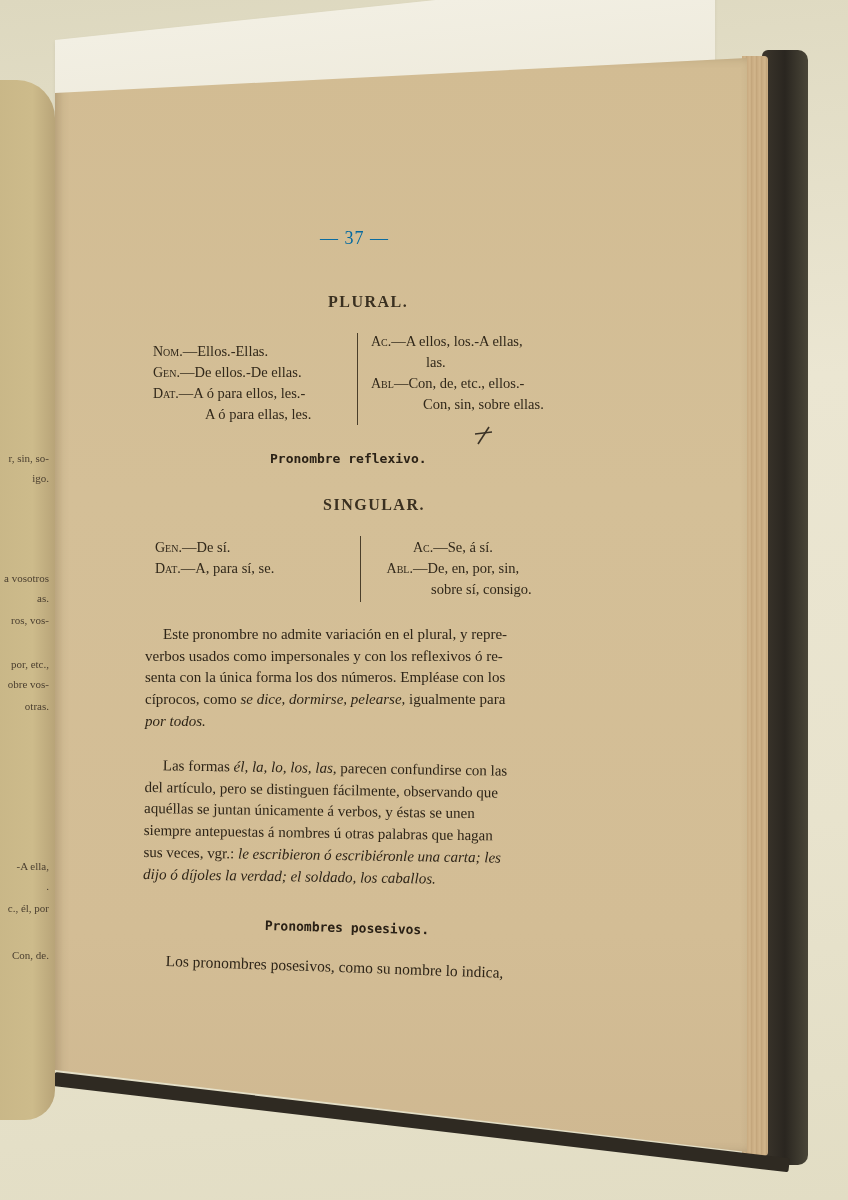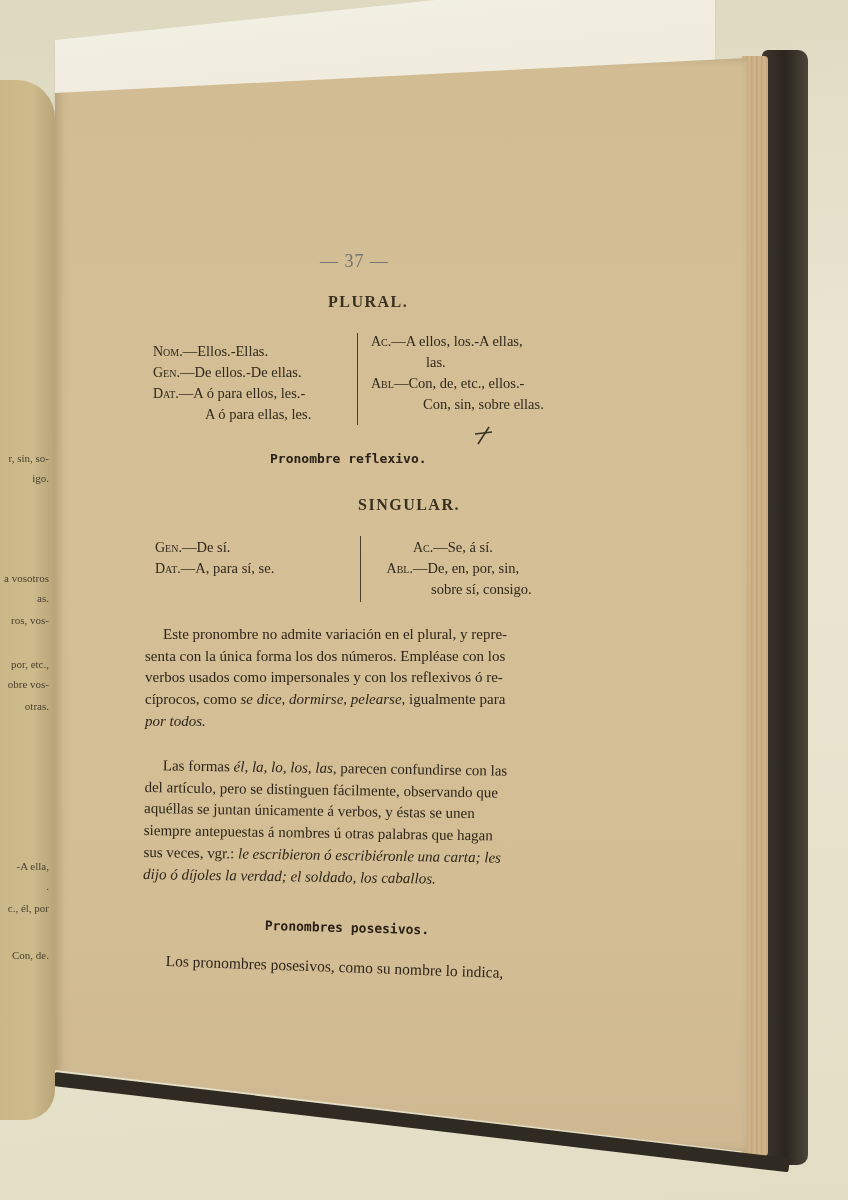--- a/index.html
+++ b/index.html
@@ -43,21 +43,21 @@
     position: absolute; left: 742px; top: 56px; width: 26px; height: 1100px;
     background: repeating-linear-gradient(90deg, #c8aa80 0px, #d2b68c 3px, #bfa177 5px);
     border-radius: 0 4px 4px 0;
   }
   .right-page {
     position: absolute; left: 55px; top: 58px; width: 692px; height: 1094px;
     background: linear-gradient(180deg, #d2bc93 0%, #d4bf97 40%, #d3bd95 80%, #cfb891 100%);
     clip-path: polygon(0 3.2%, 100% 0, 100% 100%, 0 92.5%);
     box-shadow: inset 4px 0 10px rgba(90,70,40,0.25);
   }
-  .ink { color: #737373; margin-top: 23px; }
+  .ink { color: #0369a1; }
   .page-num {
     position: absolute; left: 320px; top: 228px; font-size: 18px;
     letter-spacing: 1px;
   }
   .small-caps-head {
     position: absolute; font-size: 16px; letter-spacing: 1.5px; font-weight: bold;
     color: #3a3020;
   }
   .section-head {
     position: absolute; font-family: "DejaVu Sans Mono", "Liberation Mono", monospace;
@@ -132,39 +132,39 @@
       <span class="cont">Con, sin, sobre ellas.</span>
     </div>
 </div>
 
 <svg class="pencil-mark" viewBox="0 0 20 20">
   <line x1="4" y1="19" x2="15" y2="2" stroke="#3a3226" stroke-width="1.6"></line>
   <line x1="1" y1="9" x2="18" y2="7" stroke="#3a3226" stroke-width="1.4"></line>
 </svg>
 
 <div class="section-head" style="left:270px; top:451px;">Pronombre reflexivo.</div>
-<div class="small-caps-head" style="left:323px; top:496px;margin-left:35px;">SINGULAR.</div>
+<div class="small-caps-head" style="left:323px; top:496px;">SINGULAR.</div>
 
 <div class="decl" style="left:155px; top:537px;">
   <div><span class="case">Gen.</span><span>—De sí.</span></div>
   <div><span class="case">Dat.</span><span>—A, para sí, se.</span></div>
 </div>
 <div class="divider" style="left:360px; top:536px; height:66px;"></div>
 <div class="decl" style="left:374px; top:537px;text-align:center;">
   <div><span class="case">Ac.</span><span>—Se, á sí.</span></div>
   <div><span class="case">Abl.</span><span>—De, en, por, sin,</span></div>
   <div>
       <span class="cont" style="padding-left:57px">sobre sí, consigo.</span>
     </div>
 </div>
 
 <div class="para" style="top:624px;">
   <span class="line indent">Este pronombre no admite variación en el plural, y repre-</span>
+  <span class="line">verbos usados como impersonales y con los reflexivos ó re-</span>
   <span class="line">senta con la única forma los dos números. Empléase con los</span>
-  <span class="line">verbos usados como impersonales y con los reflexivos ó re-</span>
   <span class="line"><span>cíprocos, como </span><i>se dice, dormirse, pelearse,</i><span> igualmente para</span></span>
   <span class="line"><i>por todos.</i></span>
 </div>
 
 <div class="para" style="top:755px; transform: rotate(0.9deg); transform-origin:left top;">
   <span class="line indent"><span>Las formas </span><i>él, la, lo, los, las,</i><span> parecen confundirse con las</span></span>
   <span class="line">del artículo, pero se distinguen fácilmente, observando que</span>
   <span class="line">aquéllas se juntan únicamente á verbos, y éstas se unen</span>
   <span class="line">siempre antepuestas á nombres ú otras palabras que hagan</span>
   <span class="line"><span>sus veces, vgr.: </span><i>le escribieron ó escribiéronle una carta; les</i></span>

